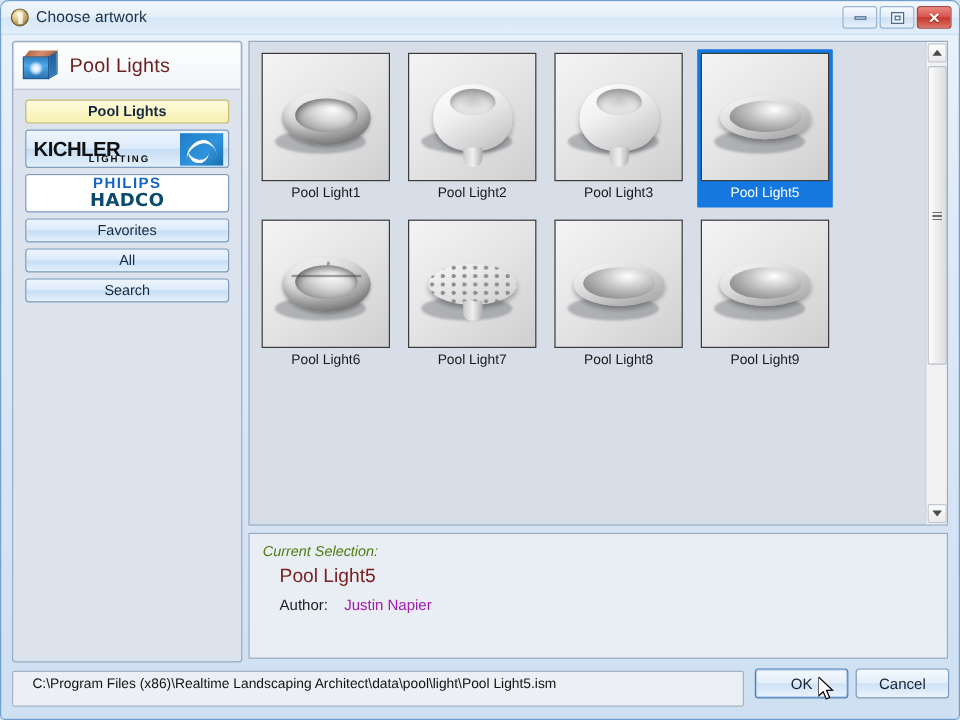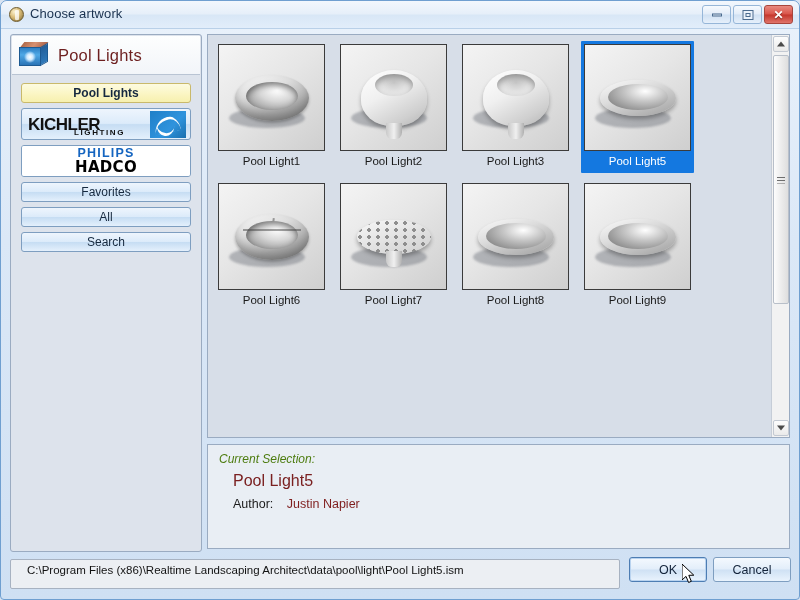--- a/index.html
+++ b/index.html
@@ -128,21 +128,21 @@
   }
   .kichler .kmark:after{
     content:"";position:absolute;left:6px;top:13px;width:18px;height:9px;
     border-bottom:3px solid #fff;border-radius:0 0 50% 60% / 0 0 100% 100%;
     transform:rotate(8deg);
   }
   
   .hadco{position:relative;width:100%;height:100%;display:flex;flex-direction:column;
     align-items:center;justify-content:center;background:#fff;}
   .hadco .ph{font-size:12.5px;font-weight:bold;color:#1565c0;letter-spacing:1.2px;line-height:1.05;}
-  .hadco .hd{font-size:15px;font-weight:bold;color:#000000;letter-spacing:.3px;line-height:1.05;
+  .hadco .hd{font-size:15px;font-weight:bold;color:#0c4a6e;letter-spacing:.3px;line-height:1.05;
     font-family:"DejaVu Sans",sans-serif;}
   
   .content{
     position:absolute;left:206px;top:33px;right:9px;height:404px;
     box-sizing:border-box;
     background:#d7dee8;
     border:1px solid #9aabc1;
     overflow:hidden;
   }
   .grid{
@@ -256,21 +256,21 @@
     position:absolute;left:206px;top:443px;right:9px;height:105px;
     box-sizing:border-box;
     background:#e9eef4;
     border:1px solid #9aabc1;
     padding:7px 0 0 11px;
   }
   .sel-label{font-size:12px;font-style:italic;color:#4d7c0f;}
   .sel-name{font-size:16px;color:#7a2020;margin:6px 0 0 14px;}
   .sel-author-row{margin:7px 0 0 14px;font-size:12.5px;}
   .sel-author-key{color:#1c1c1c;}
-  .sel-author-val{color:#7f1d1d;margin-left:10px;}
+  .sel-author-val{color:#a21caf;margin-left:10px;}
   
   .pathbox{
     position:absolute;left:9px;top:558px;width:610px;height:30px;
     box-sizing:border-box;
     background:#eceff3;border:1px solid #a7b2c1;border-radius:2px;
     font-size:11.5px;color:#121212;line-height:20px;padding-left:16px;
     white-space:nowrap;overflow:hidden;
   }
   .btn{
     position:absolute;height:25px;box-sizing:border-box;

